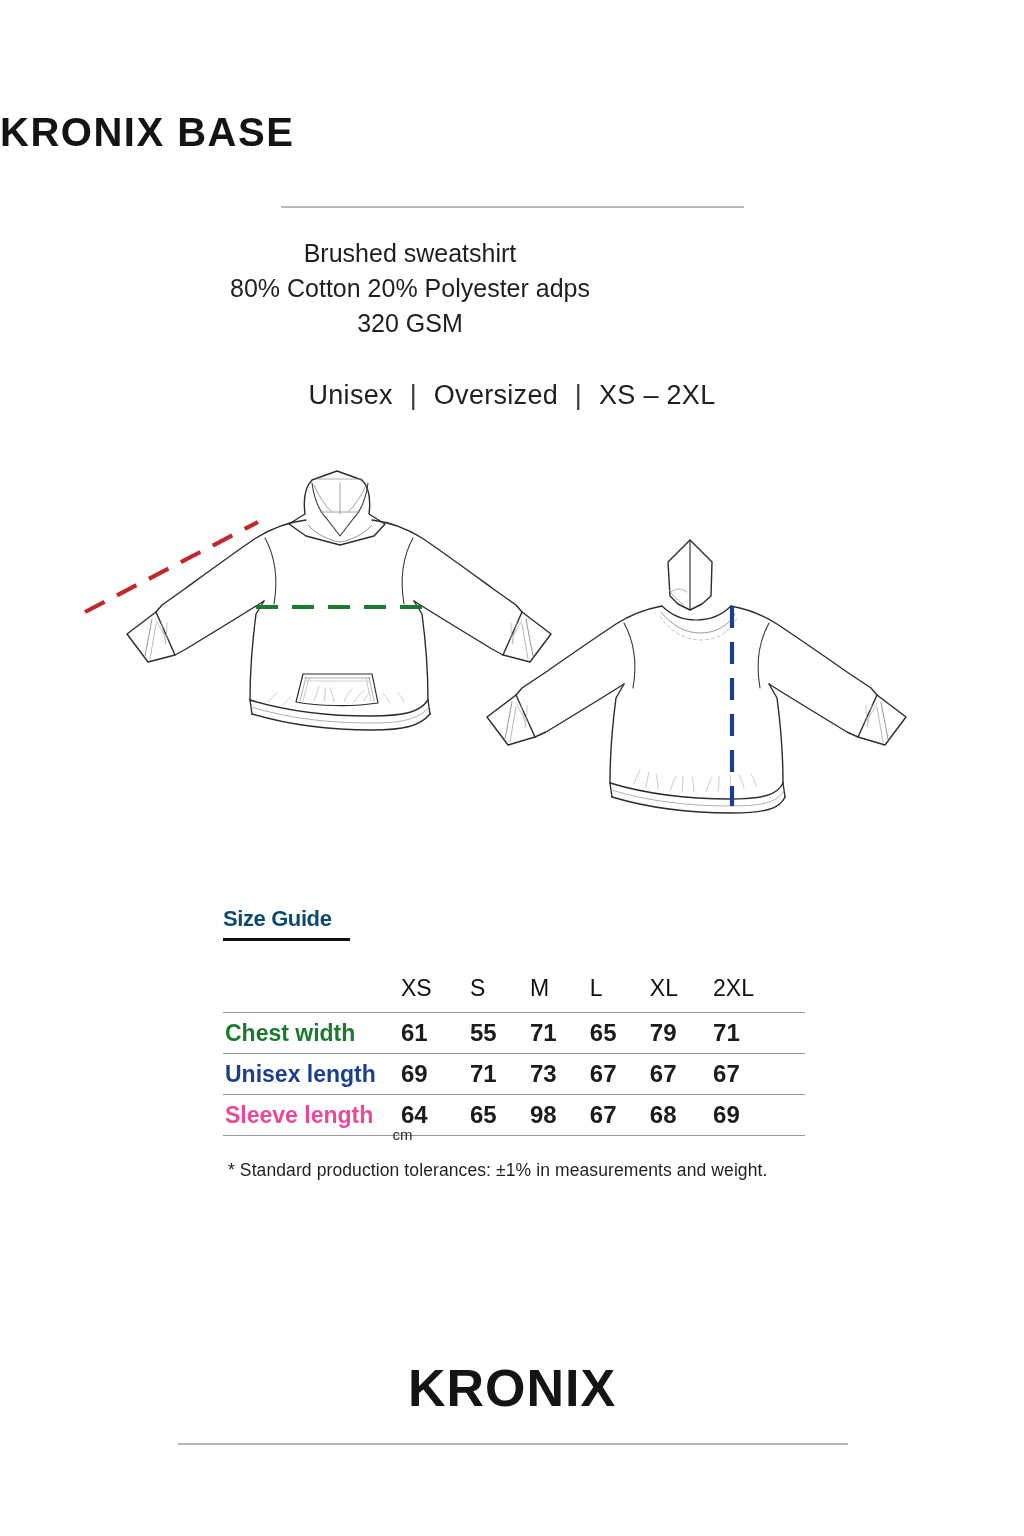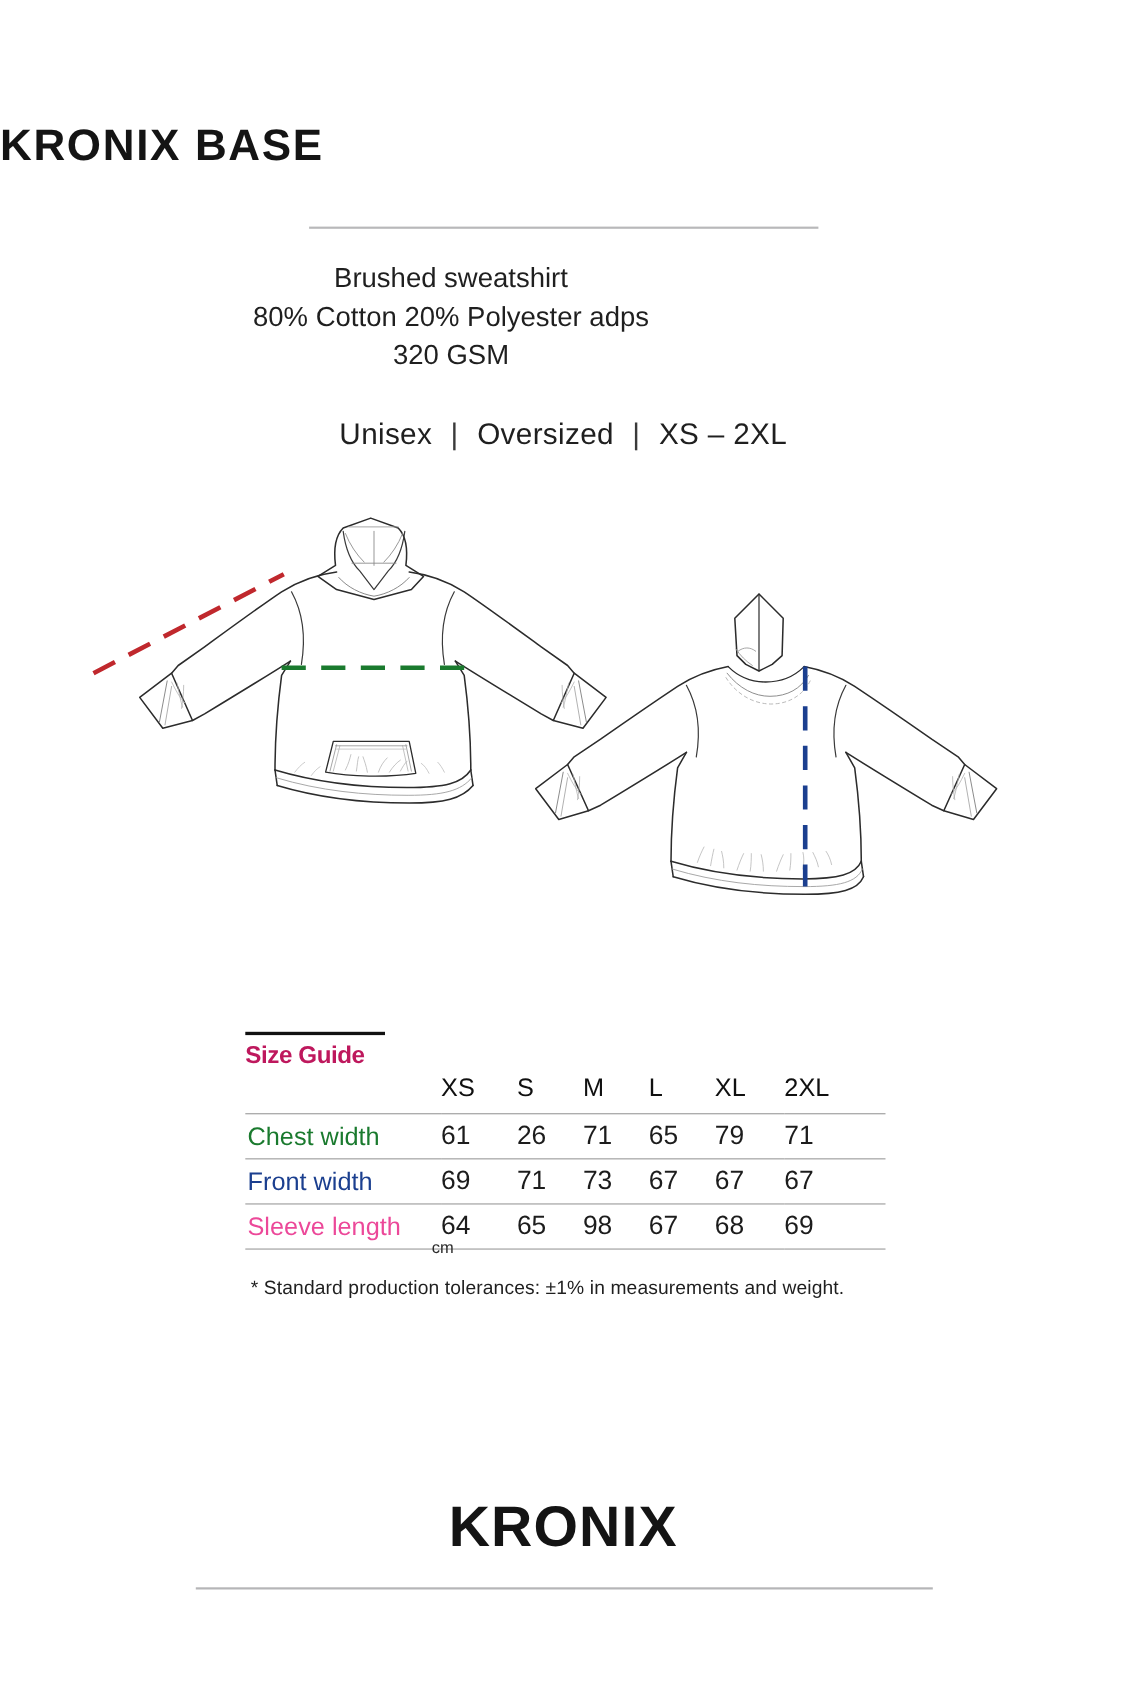--- a/index.html
+++ b/index.html
@@ -83,22 +83,21 @@
   .tech-art svg { display: block; }
 
   
   .size-guide-heading {
     position: absolute;
     top: 906px;
     left: 223px;
     font-size: 22px;
     font-weight: 700;
     letter-spacing: -0.4px;
-    color: #be185d;
-    margin-top: 40px;
+    color: #0c4a6e;
   }
   .size-guide-underline {
     position: absolute;
     top: 938px;
     left: 223px;
     width: 127px;
     height: 3px;
     background: #111;
   }
 
@@ -125,20 +124,21 @@
     border-bottom: 1.5px solid #9a9a9a;
     padding-bottom: 4px;
   }
   table.size-table thead th.rowlabel-head {
     width: 178px;
     border-bottom: 1.5px solid #9a9a9a;
   }
   table.size-table tbody td {
     border-bottom: 1.5px solid #9a9a9a;
     height: 40px;
+    font-weight: bold;
   }
   table.size-table td.rowlabel {
     text-align: left;
     font-size: 23px;
     padding-left: 2px;
     white-space: nowrap;
   }
   .lbl-green { color: #1a7a2e; }
   .lbl-blue  { color: #1b3f8f; }
   .lbl-red   { color: #ec4899; }
@@ -380,28 +380,28 @@
         <th>M</th>
         <th>L</th>
         <th>XL</th>
         <th>2XL</th>
       </tr>
     </thead>
     <tbody>
       <tr>
         <td class="rowlabel lbl-green">Chest width</td>
         <td>61</td>
-        <td>26</td>
+        <td>55</td>
         <td>71</td>
         <td>65</td>
         <td>79</td>
         <td>71</td>
       </tr>
       <tr>
-        <td class="rowlabel lbl-blue">Front width</td>
+        <td class="rowlabel lbl-blue">Unisex length</td>
         <td>69</td>
         <td>71</td>
         <td>73</td>
         <td>67</td>
         <td>67</td>
         <td>67</td>
       </tr>
       <tr>
         <td class="rowlabel lbl-red">Sleeve length</td>
         <td>64</td>

